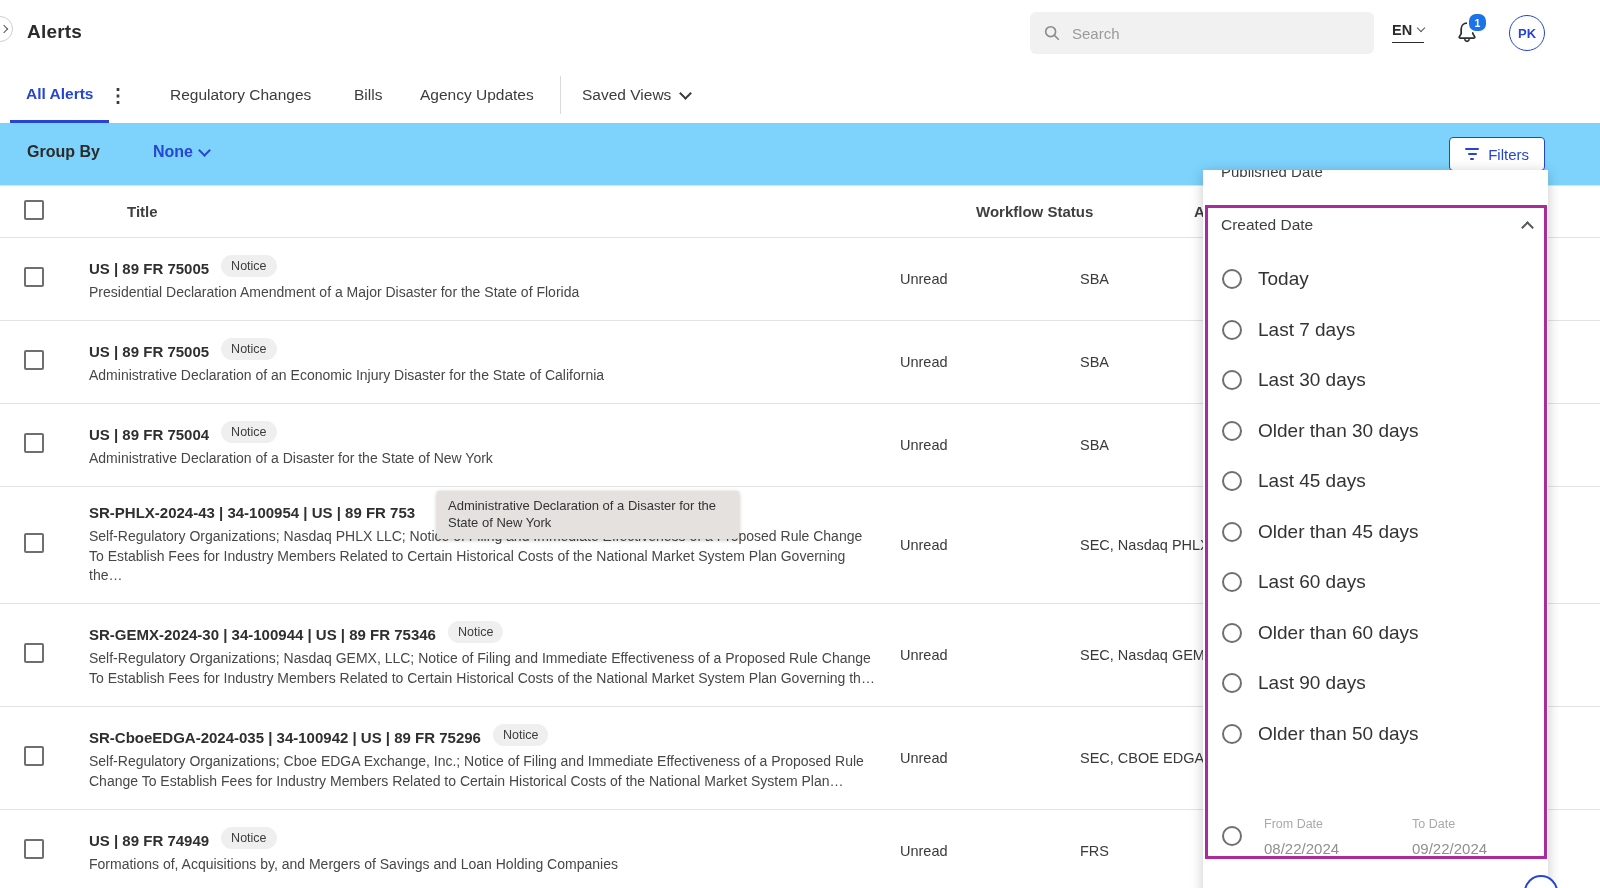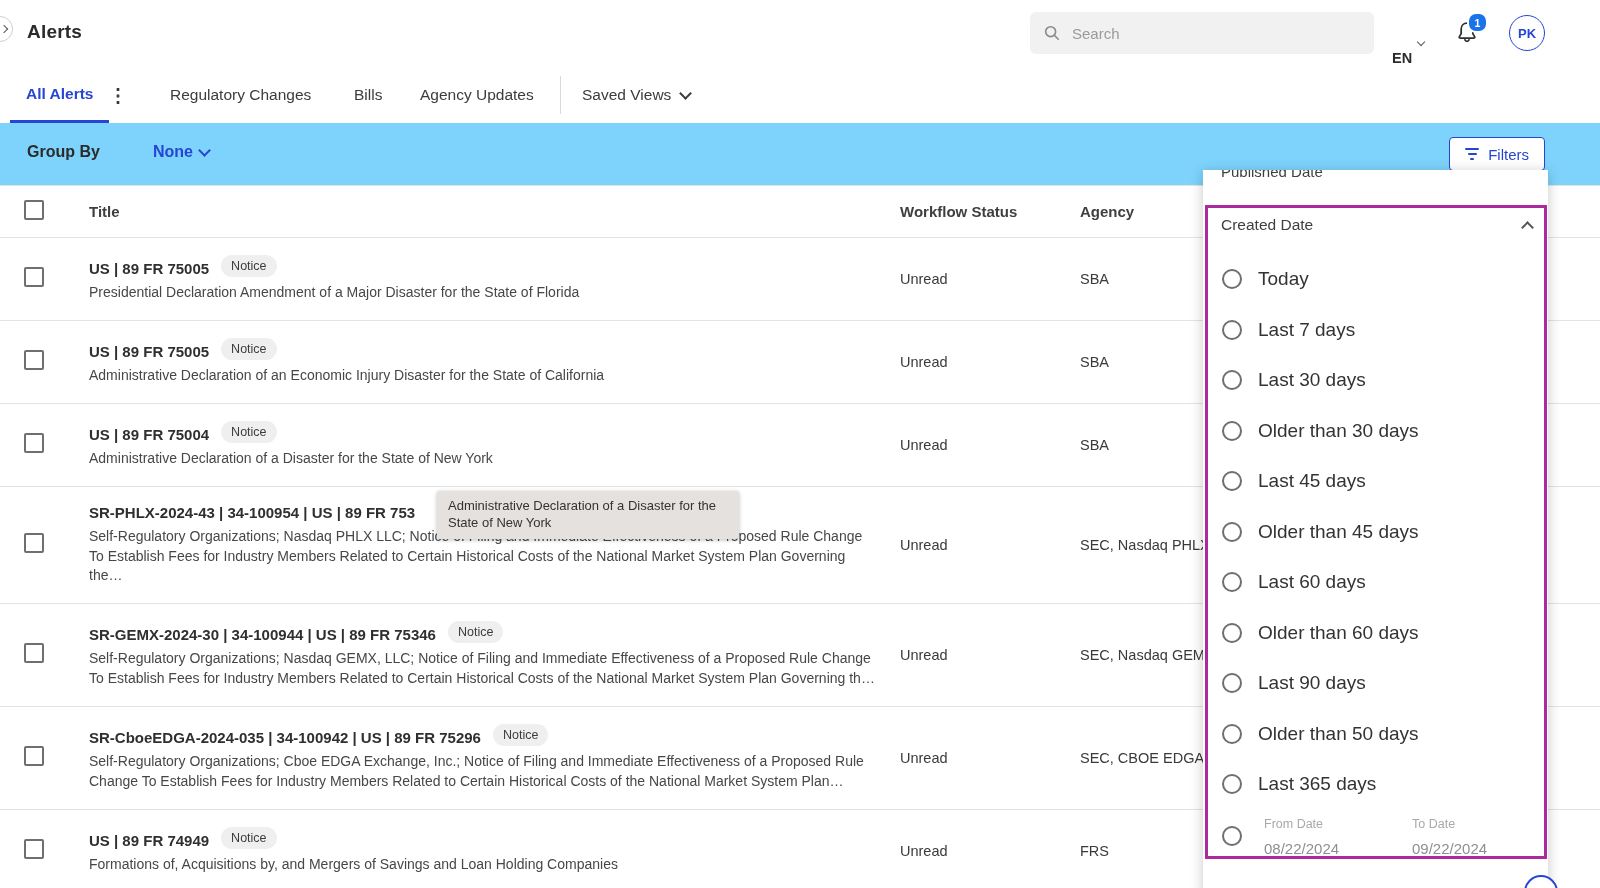--- a/index.html
+++ b/index.html
@@ -8,21 +8,21 @@
 
   
   .header{position:absolute;top:0;left:0;right:0;height:67px;background:#fff;border-bottom:1px solid #e6e6e6;z-index:3;}
   .page-title{position:absolute;left:27px;top:21px;font-size:19px;font-weight:bold;color:#2b2b2b;letter-spacing:.2px;}
   .search{position:absolute;left:1030px;top:12px;width:344px;height:42px;background:#f1f1f1;border-radius:6px;
           display:flex;align-items:center;gap:9px;padding:0 13px;box-sizing:border-box;}
   .search input{border:none;background:transparent;outline:none;font-size:15px;color:#333;width:100%;font-family:inherit;}
   .search input::placeholder{color:#9a9a9a;}
   .lang{position:absolute;left:1392px;top:22px;display:flex;align-items:center;gap:6px;
         border-bottom:1.5px solid #2b2b2b;padding-bottom:4px;cursor:pointer;}
-  .lang-code{font-size:14.5px;font-weight:bold;color:#2b2b2b;margin-top:28px;}
+  .lang-code{font-size:14.5px;font-weight:bold;color:#2b2b2b;}
   .bell-wrap{position:absolute;left:1453px;top:19px;width:30px;height:30px;cursor:pointer;}
   .badge-dot{position:absolute;top:-7px;right:-5px;min-width:13px;height:17px;padding:0 2px;border-radius:9px;
              background:#1a73e8;color:#fff;font-size:10.5px;font-weight:bold;display:flex;align-items:center;
              justify-content:center;border:2px solid #fff;}
   .avatar{position:absolute;left:1509px;top:15px;width:36px;height:36px;border-radius:50%;border:1.5px solid #2745d4;
           color:#2745d4;display:flex;align-items:center;justify-content:center;font-size:13px;font-weight:bold;
           background:#fff;box-sizing:border-box;cursor:pointer;}
 
   
   .tabbar{position:absolute;top:67px;left:0;right:0;height:56px;background:#fff;border-bottom:1px solid #e4e4e4;z-index:3;}
@@ -45,21 +45,21 @@
                border-radius:4px;background:#fff;color:#2745d4;font-size:15px;font-weight:500;display:flex;
                align-items:center;gap:9px;cursor:pointer;box-sizing:border-box;font-family:inherit;}
   .filter-icon{display:flex;flex-direction:column;gap:3px;align-items:center;}
   .filter-icon span{height:2px;background:#2745d4;border-radius:1px;display:block;}
   .filter-icon .b1{width:14px;} .filter-icon .b2{width:9px;} .filter-icon .b3{width:4px;}
 
   
   .thead{position:absolute;top:185px;left:0;right:0;height:53px;display:grid;
          grid-template-columns:65px 811px 180px 1fr;padding-left:24px;align-items:center;
          border-top:1px solid #e3e3e3;border-bottom:1px solid #e3e3e3;background:#fff;box-sizing:border-box;
-         font-weight:bold;font-size:15px;color:#3f3f3f;z-index:1;}
+         font-weight:bold;font-size:15px;color:#3f3f3f;z-index:1;gap:38px;}
   .tbody{position:absolute;top:238px;left:0;right:0;z-index:1;}
   .row{display:grid;grid-template-columns:65px 811px 180px 1fr;padding:17px 0 17px 24px;
        border-bottom:1px solid #e3e3e3;align-items:center;box-sizing:border-box;background:#fff;}
   .checkbox{width:20px;height:20px;border:2px solid #6f6f6f;border-radius:2px;display:inline-block;
             cursor:pointer;background:#fff;box-sizing:border-box;}
   .title-line{display:flex;align-items:flex-end;gap:12px;margin-bottom:6px;}
   .row-title{font-size:15px;font-weight:bold;color:#2f2f2f;cursor:pointer;white-space:nowrap;}
   .badge{background:#efefef;color:#3c3c3c;font-size:12.5px;padding:4px 10px;border-radius:11px;white-space:nowrap;}
   .row-desc{font-size:14px;color:#474747;line-height:1.42;max-width:790px;}
   .cell-status,.cell-agency{font-size:14.5px;color:#3a3a3a;white-space:nowrap;}
@@ -328,24 +328,20 @@
         <div class="fp-option">
           <span class="radio"></span>
           <span class="fp-label">Last 90 days</span>
         </div>
 
         <div class="fp-option">
           <span class="radio"></span>
           <span class="fp-label">Older than 50 days</span>
         </div>
 
-        <div class="fp-option">
-          <span class="radio"></span>
-          <span class="fp-label">Last 365 days</span>
-        </div>
       </div>
     <div class="fp-custom">
       <span class="radio"></span>
       <div class="date-field">
         <div class="date-label">From Date</div>
         <div class="date-value">08/22/2024</div>
       </div>
       <div class="date-field">
         <div class="date-label">To Date</div>
         <div class="date-value">09/22/2024</div>

